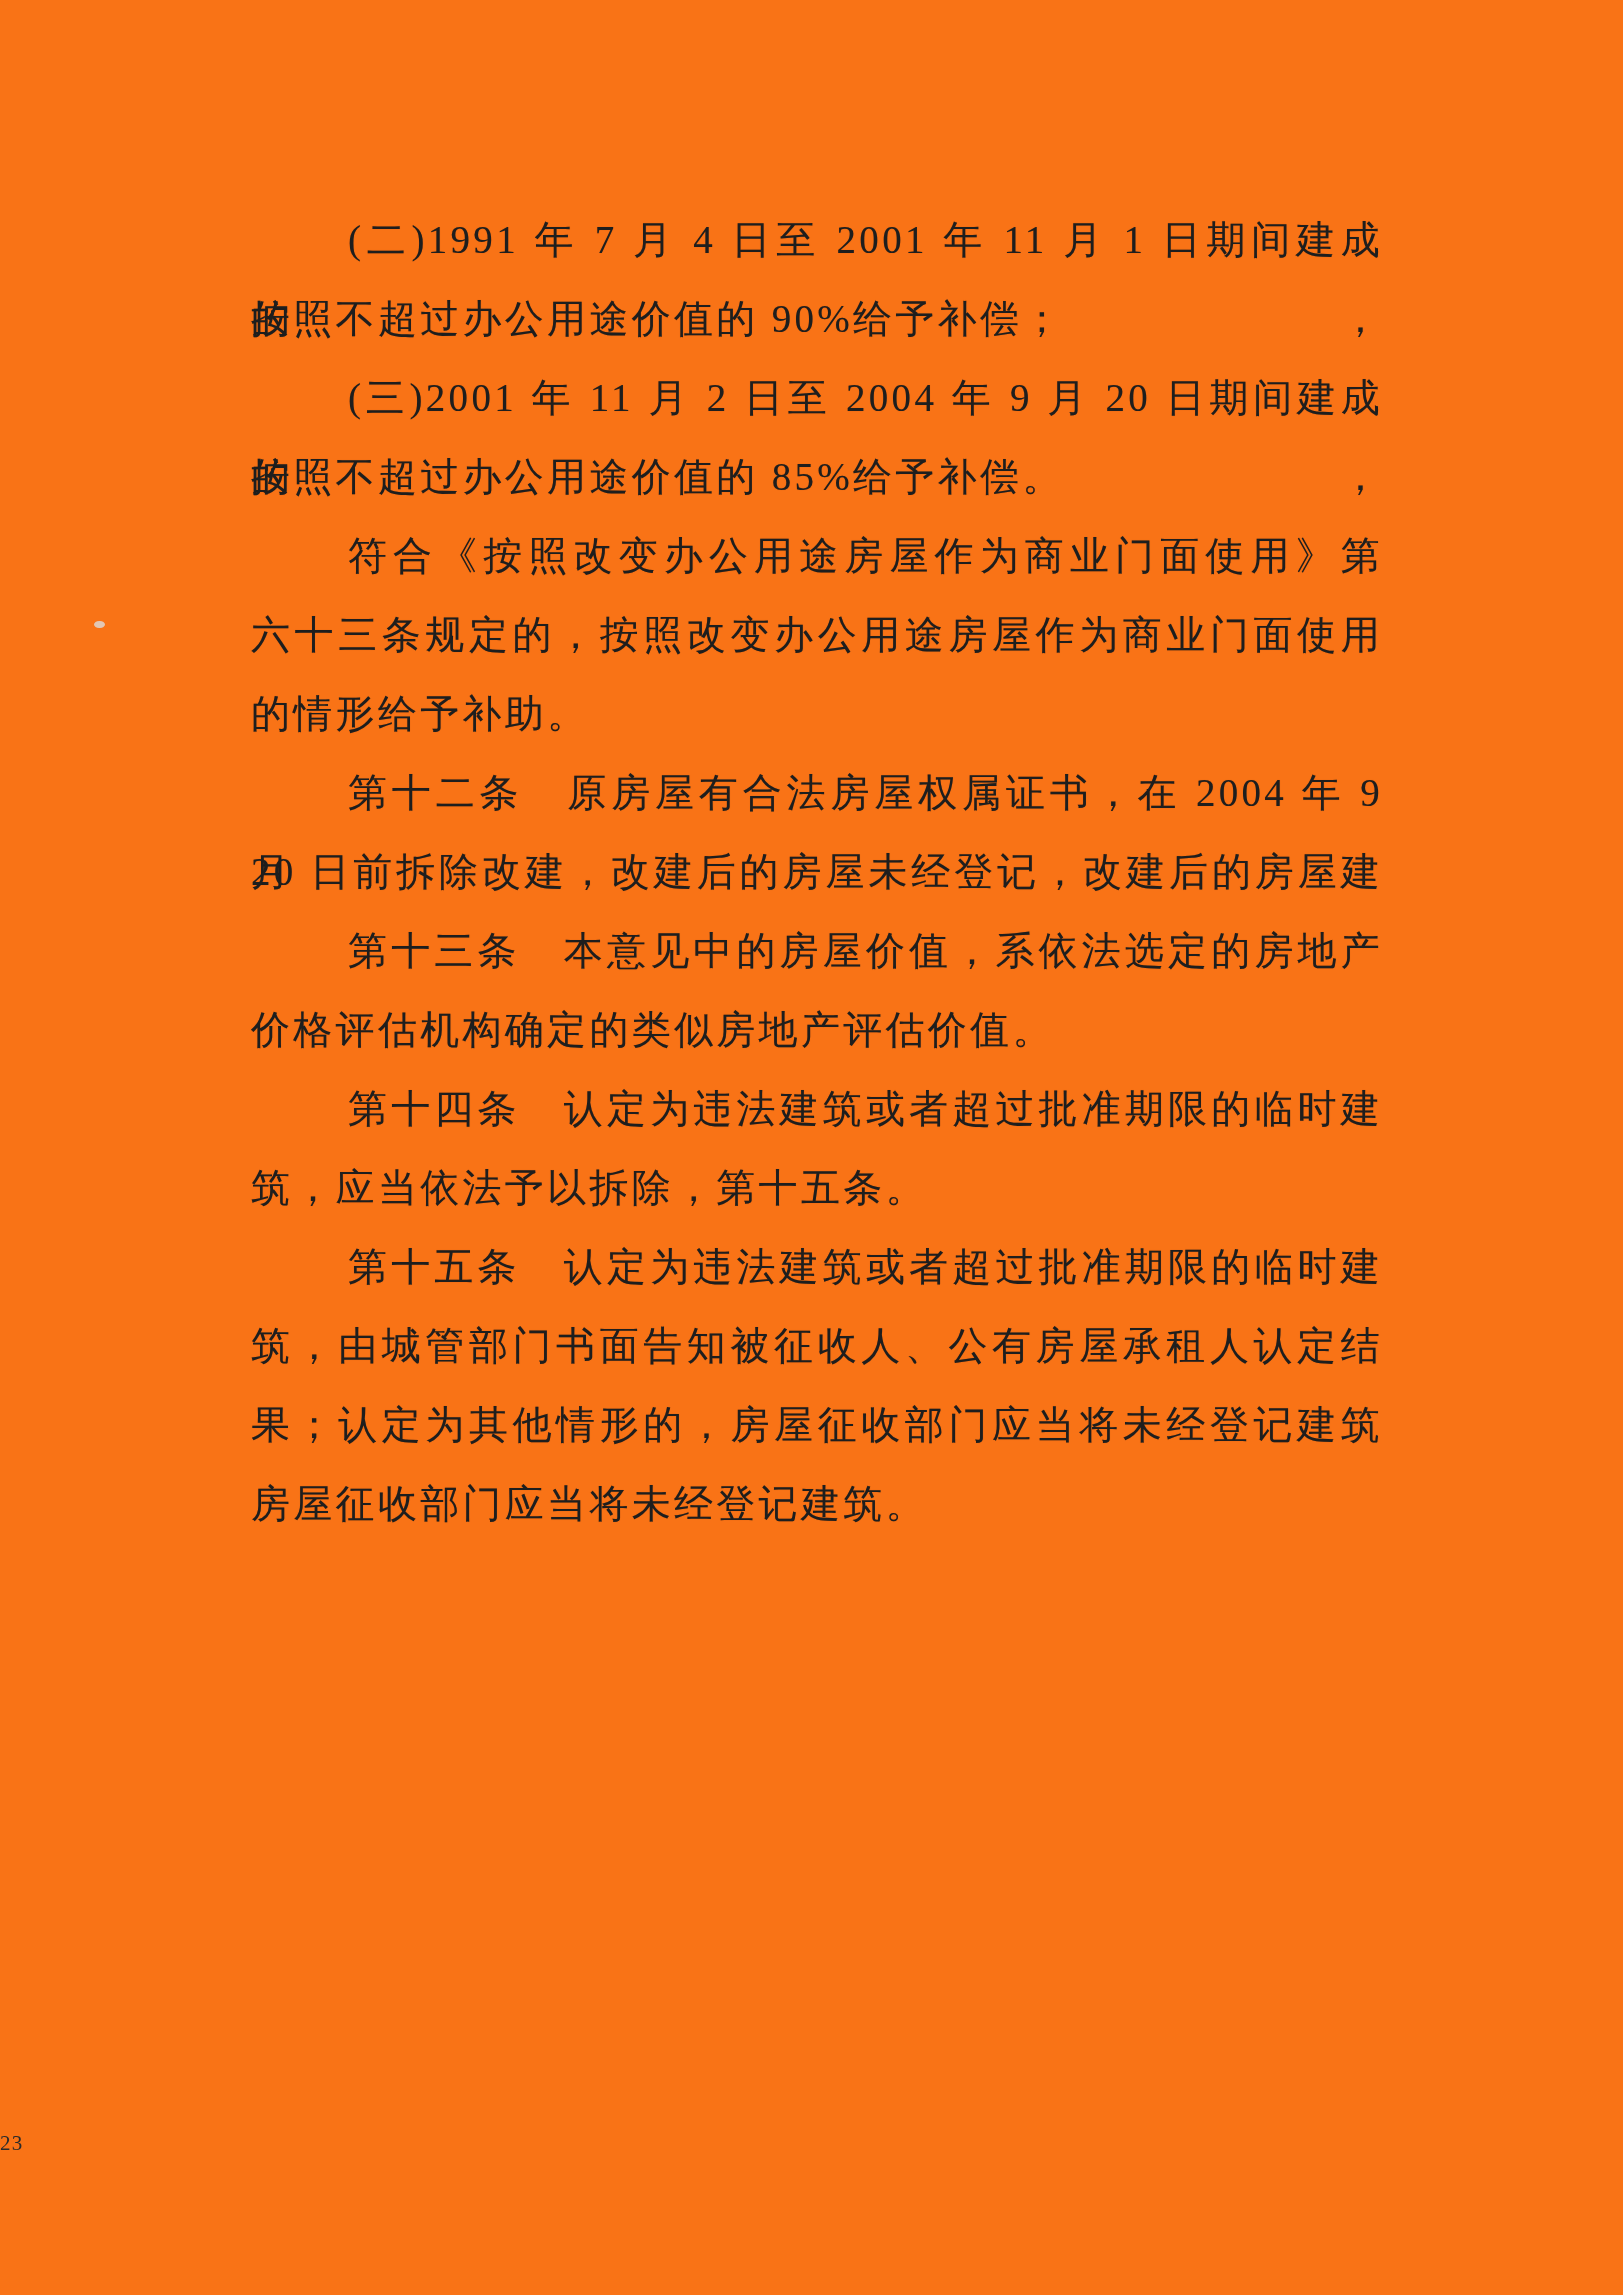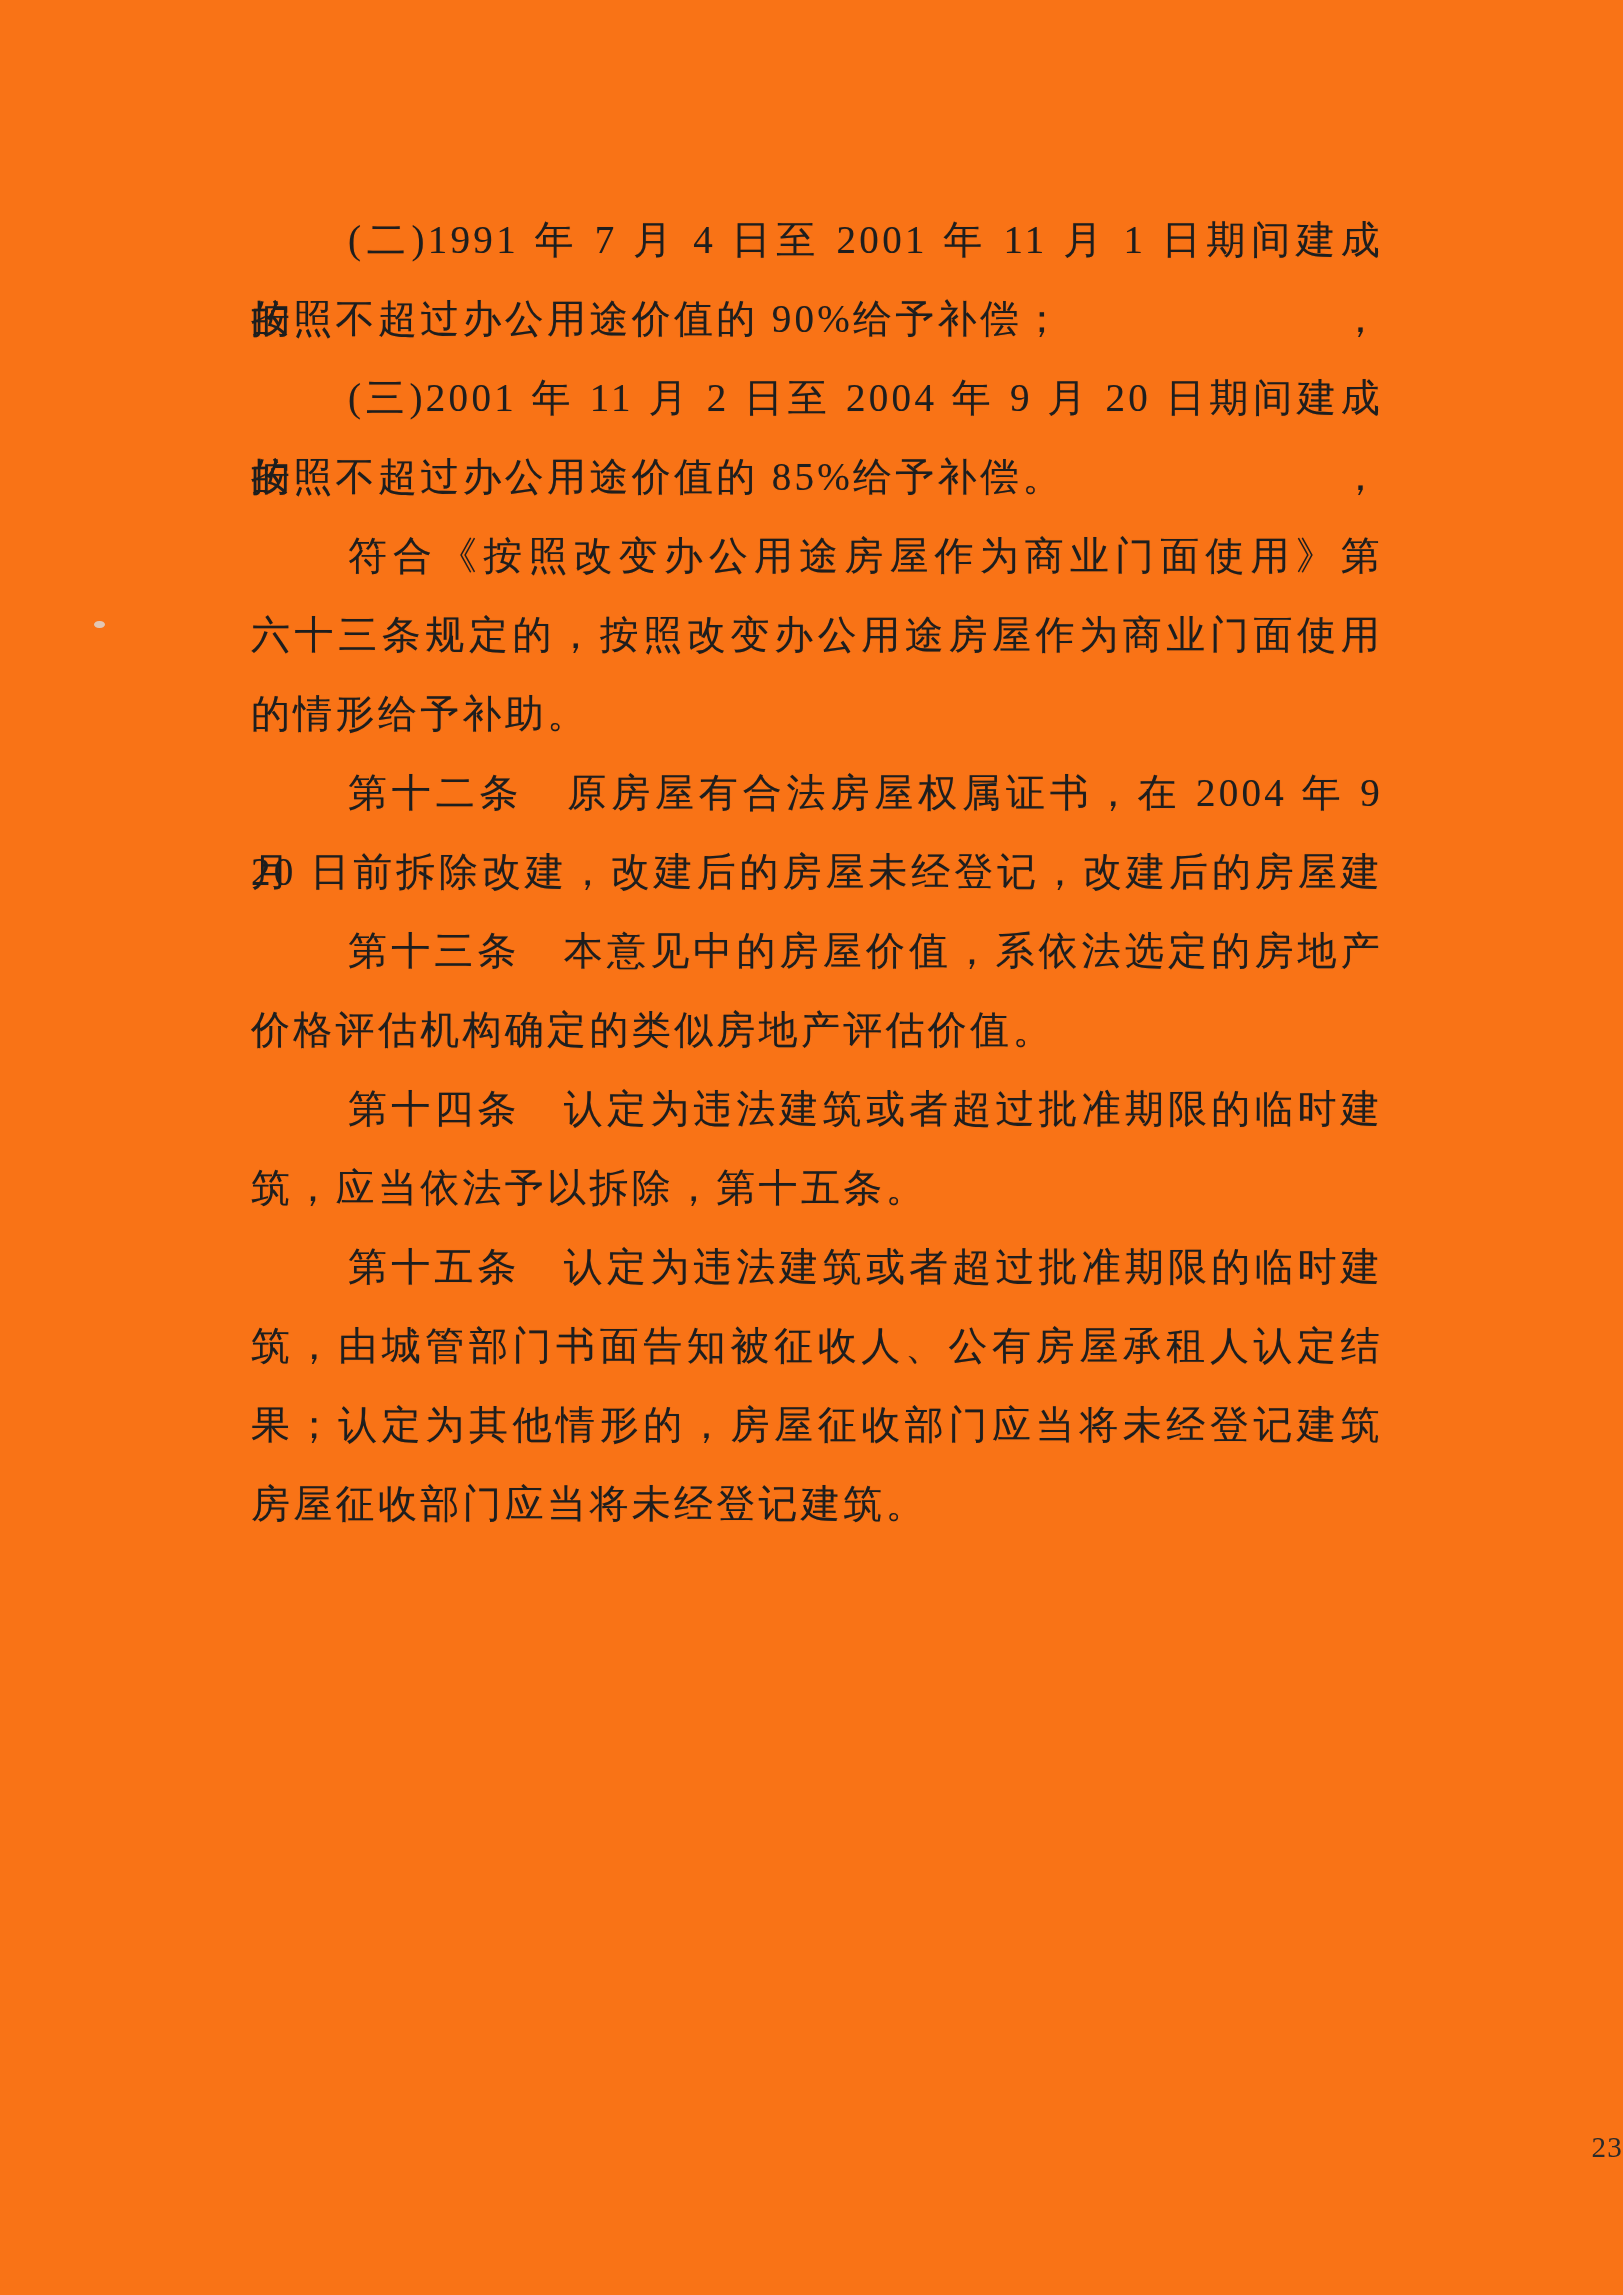--- a/index.html
+++ b/index.html
@@ -44,22 +44,22 @@
   }
   
   .ind {
     text-indent: 97px;
   }
   .pagenum {
     position: absolute;
     top: 2131px;
     left: 0;
     width: 100%;
-    text-align: right;
-    font-size: 29px;
+    text-align: left;
+    font-size: 21px;
     letter-spacing: 1.3px;
     color: #2b2b2b;
     font-family: Liberation Serif, serif;
   }
   .speck {
     position: absolute;
     left: 94px;
     top: 621px;
     width: 10.5px;
     height: 7.2px;

